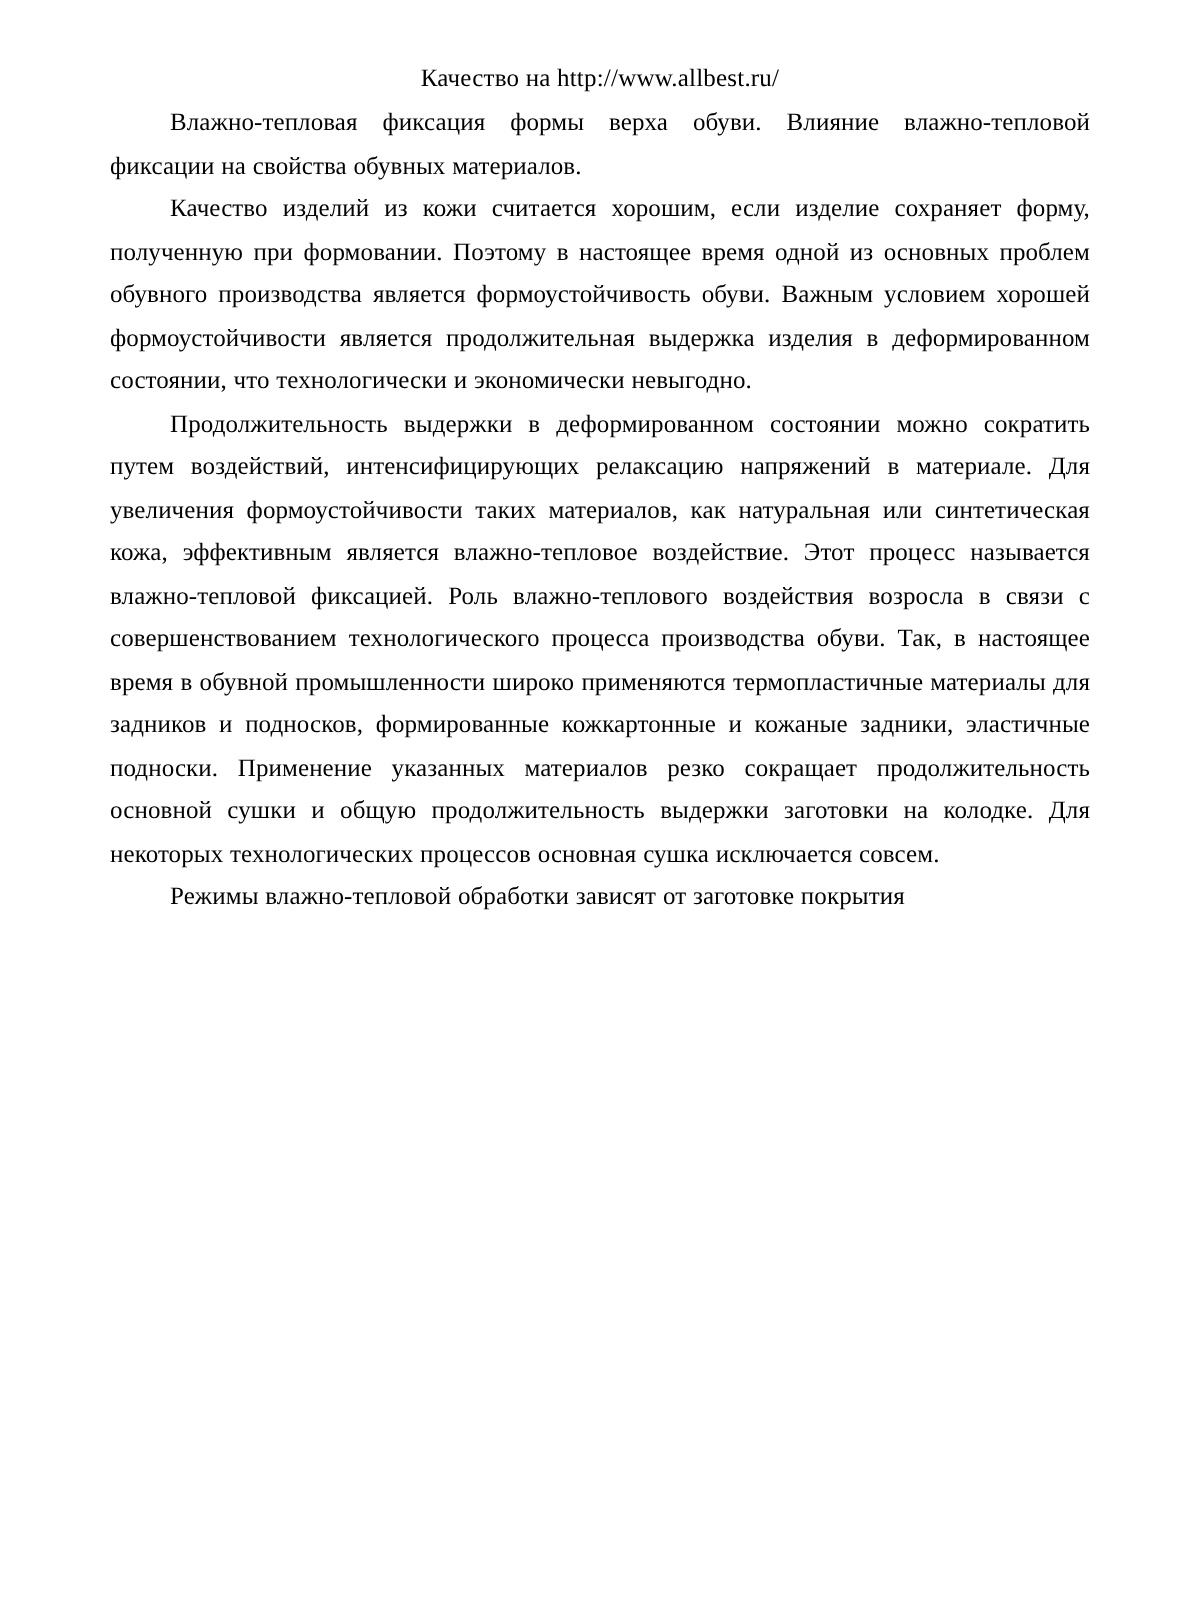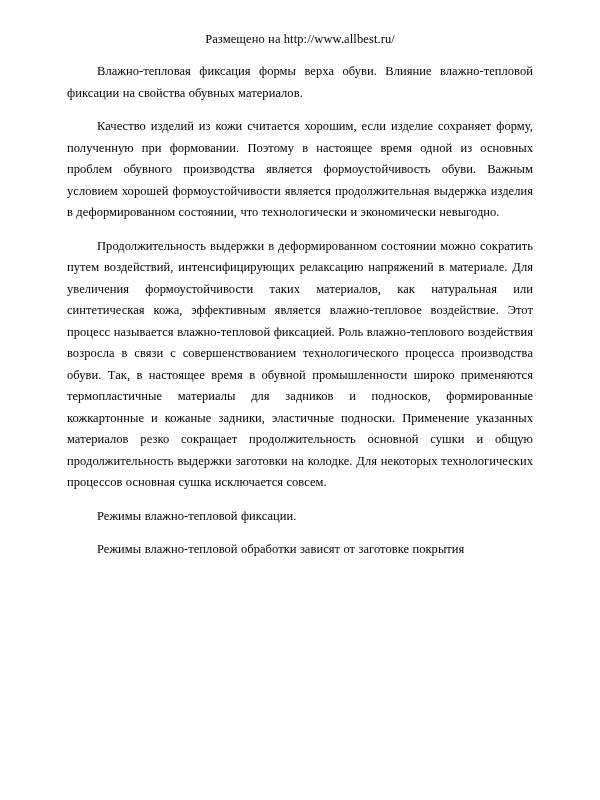--- a/index.html
+++ b/index.html
@@ -23,39 +23,38 @@
     background: #ffffff;
   }
   .doc-header {
     text-align: center;
     font-size: 12.5px;
     line-height: 1.55;
     margin-bottom: 2px;
     letter-spacing: 0.1px;
   }
   .body-text p {
-    margin: 12px;
+    margin: 0;
     font-size: 12.5px;
     line-height: 1.72;
     text-align: justify;
     text-indent: 30px;
     letter-spacing: 0.05px;
     word-spacing: 0.2px;
     -webkit-hyphens: none;
     hyphens: none;
   }
   .body-text p:last-child {
     text-align: justify;
   }
 </style>
 </head>
 <body>
 
 <div class="page">
-  <div class="doc-header">Размещено на http://www.allbest.ru/</div>
+  <div class="doc-header">Качество на http://www.allbest.ru/</div>
   <div class="body-text">
     <p>Влажно-тепловая фиксация формы верха обуви. Влияние влажно-тепловой фиксации на свойства обувных материалов.</p>
     <p>Качество изделий из кожи считается хорошим, если изделие сохраняет форму, полученную при формовании. Поэтому в настоящее время одной из основных проблем обувного производства является формоустойчивость обуви. Важным условием хорошей формоустойчивости является продолжительная выдержка изделия в деформированном состоянии, что технологически и экономически невыгодно.</p>
     <p>Продолжительность выдержки в деформированном состоянии можно сократить путем воздействий, интенсифицирующих релаксацию напряжений в материале. Для увеличения формоустойчивости таких материалов, как натуральная или синтетическая кожа, эффективным является влажно-тепловое воздействие. Этот процесс называется влажно-тепловой фиксацией. Роль влажно-теплового воздействия возросла в связи с совершенствованием технологического процесса производства обуви. Так, в настоящее время в обувной промышленности широко применяются термопластичные материалы для задников и подносков, формированные кожкартонные и кожаные задники, эластичные подноски. Применение указанных материалов резко сокращает продолжительность основной сушки и общую продолжительность выдержки заготовки на колодке. Для некоторых технологических процессов основная сушка исключается совсем.</p>
-    <p>Режимы влажно-тепловой фиксации.</p>
     <p>Режимы влажно-тепловой обработки зависят от заготовке покрытия</p>
   </div>
 </div>
 
 </body></html>

